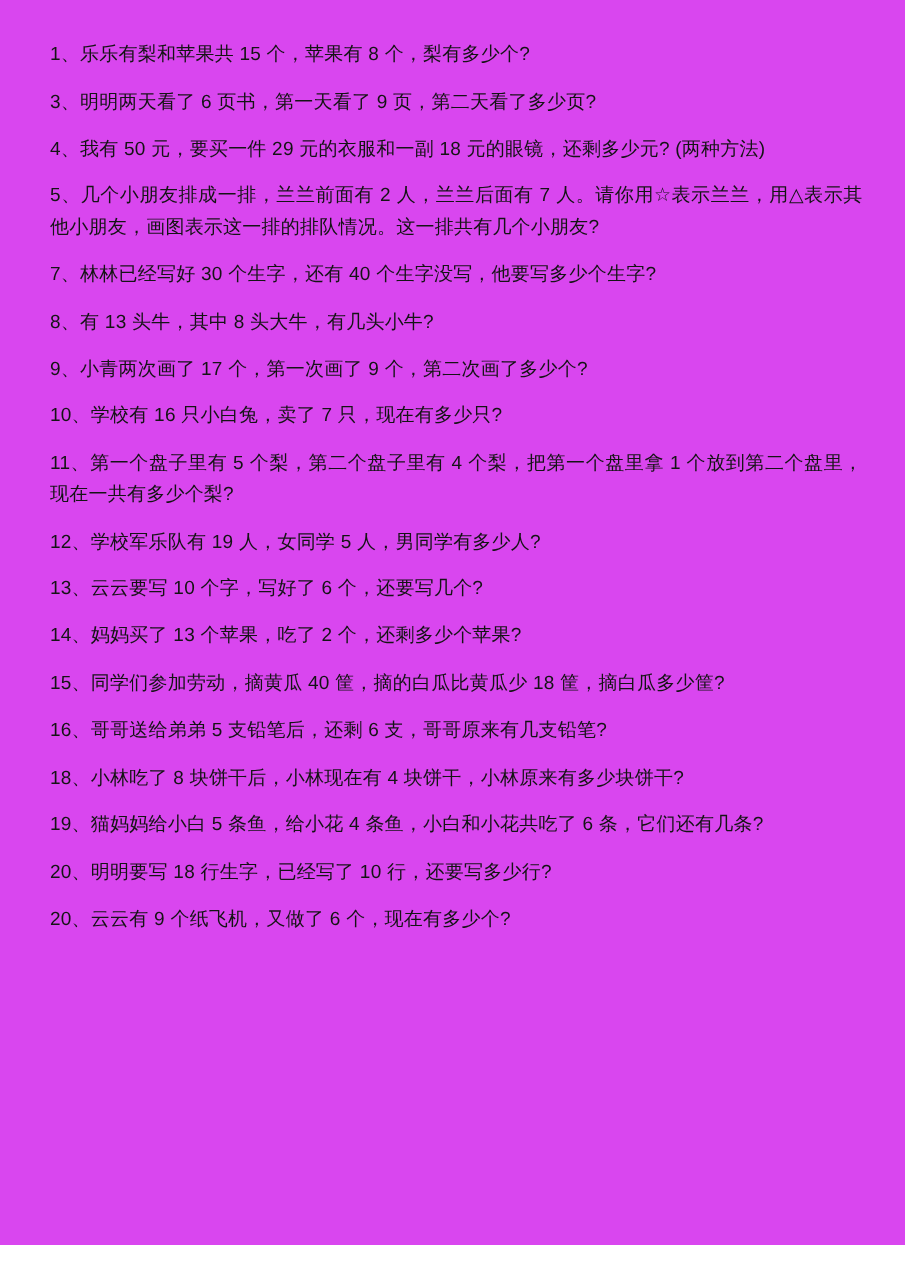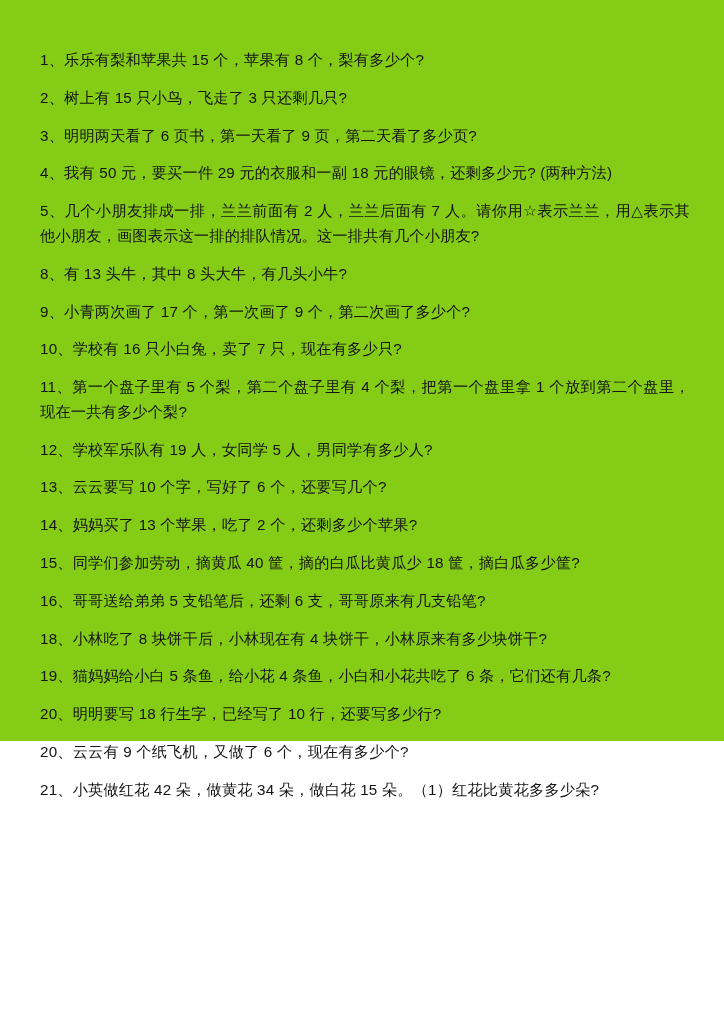--- a/index.html
+++ b/index.html
@@ -9,24 +9,24 @@
   }
   body {
     width: 724px;
     height: 1024px;
     font-family: "Liberation Sans", "DejaVu Sans", sans-serif;
     color: #1a1a1a;
     overflow: hidden;
   }
   .page {
     width: 724px;
-    height: 741px;
+    height: 996px;
     box-sizing: border-box;
-    padding: 48px 34px 20px 40px;
-    background: #84cc16;
+    padding: 32px 34px 20px 40px;
+    background: #d946ef;
   }
   .problem-list {
     display: block;
   }
   .problem {
     display: block;
     font-size: 15.2px;
     line-height: 1.62;
     margin-bottom: 13.2px;
     text-align: justify;
@@ -45,37 +45,37 @@
 </head>
 <body>
 
 <div class="page">
   <div class="problem-list">
 
     <div class="problem">
       <span class="num">1、</span><span class="text">乐乐有梨和苹果共 15 个，苹果有 8 个，梨有多少个?</span>
     </div>
 
-    <div class="problem">
-      <span class="num">2、</span><span class="text">树上有 15 只小鸟，飞走了 3 只还剩几只?</span>
-    </div>
 
     <div class="problem">
       <span class="num">3、</span><span class="text">明明两天看了 6 页书，第一天看了 9 页，第二天看了多少页?</span>
     </div>
 
     <div class="problem">
       <span class="num">4、</span><span class="text">我有 50 元，要买一件 29 元的衣服和一副 18 元的眼镜，还剩多少元? (两种方法)</span>
     </div>
 
     <div class="problem">
       <span class="num">5、</span><span class="text">几个小朋友排成一排，兰兰前面有 2 人，兰兰后面有 7 人。请你用☆表示兰兰，用△表示其他小朋友，画图表示这一排的排队情况。这一排共有几个小朋友?</span>
     </div>
 
 
+    <div class="problem">
+      <span class="num">7、</span><span class="text">林林已经写好 30 个生字，还有 40 个生字没写，他要写多少个生字?</span>
+    </div>
 
     <div class="problem">
       <span class="num">8、</span><span class="text">有 13 头牛，其中 8 头大牛，有几头小牛?</span>
     </div>
 
     <div class="problem">
       <span class="num">9、</span><span class="text">小青两次画了 17 个，第一次画了 9 个，第二次画了多少个?</span>
     </div>
 
     <div class="problem">
@@ -115,19 +115,16 @@
     </div>
 
     <div class="problem">
       <span class="num">20、</span><span class="text">明明要写 18 行生字，已经写了 10 行，还要写多少行?</span>
     </div>
 
     <div class="problem">
       <span class="num">20、</span><span class="text">云云有 9 个纸飞机，又做了 6 个，现在有多少个?</span>
     </div>
 
-    <div class="problem">
-      <span class="num">21、</span><span class="text">小英做红花 42 朵，做黄花 34 朵，做白花 15 朵。（1）红花比黄花多多少朵?</span>
-    </div>
 
 
   </div>
 </div>
 
 </body></html>

